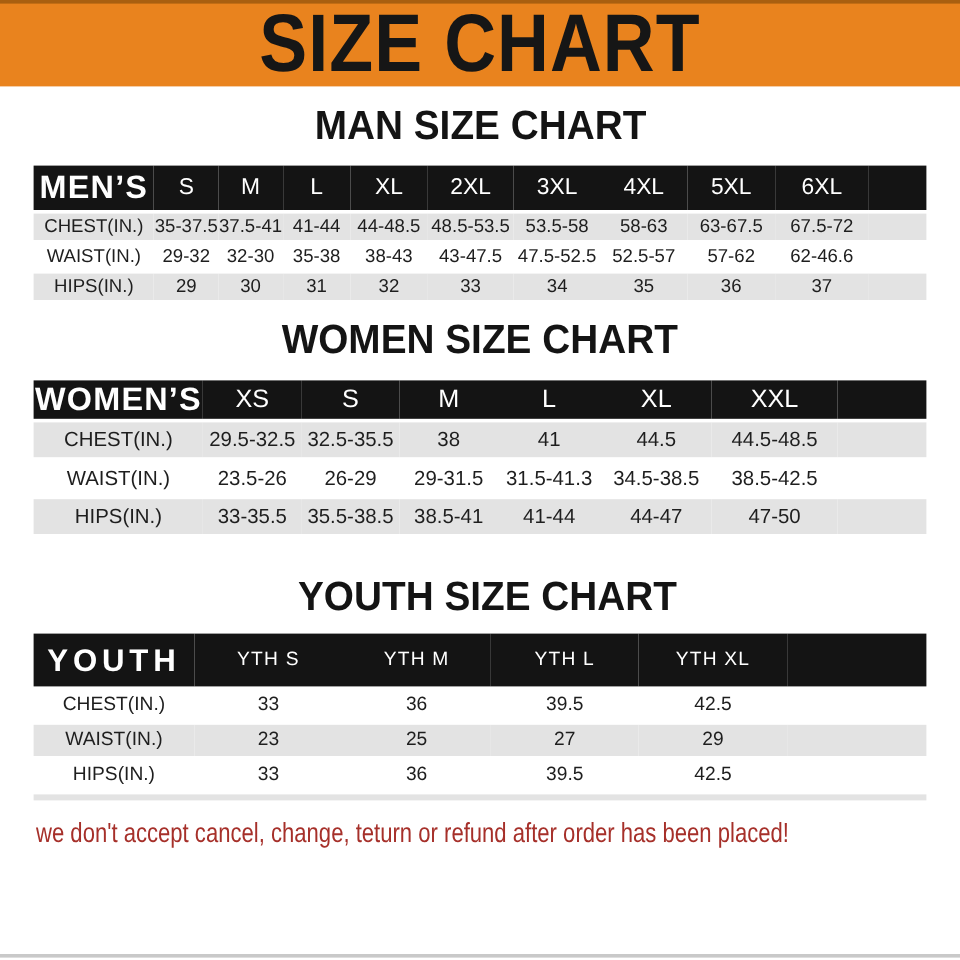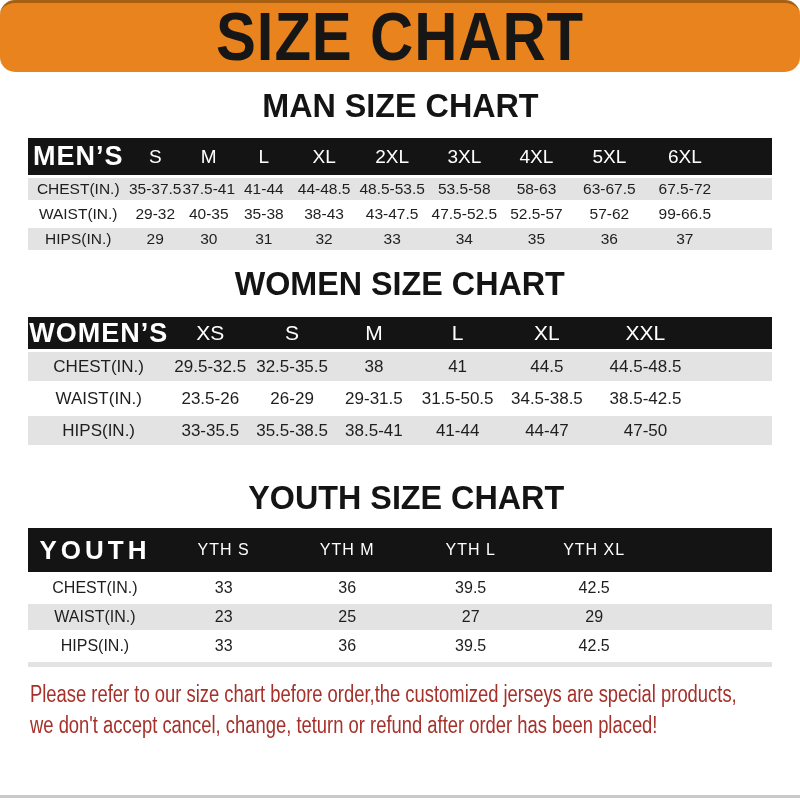--- a/index.html
+++ b/index.html
@@ -11,21 +11,20 @@
     overflow:hidden;
   }
 
   
   .banner {
     height:72px;
     background:#E9831E;
     border-top:3px solid #A95F10;
     text-align:center;
     overflow:hidden;
-    border-radius:15px;
   }
   .banner-title {
     display:inline-block;
     font-size:68px;
     line-height:66px;
     font-weight:bold;
     color:#161616;
     letter-spacing:1px;
     transform:scaleX(0.88);
     transform-origin:center;
@@ -167,28 +166,28 @@
       <td>48.5-53.5</td>
       <td>53.5-58</td>
       <td>58-63</td>
       <td>63-67.5</td>
       <td>67.5-72</td>
       <td></td>
     </tr>
     <tr class="w">
       <td class="rowlbl">WAIST(IN.)</td>
       <td>29-32</td>
-      <td>40-35</td>
+      <td>32-30</td>
       <td>35-38</td>
       <td>38-43</td>
       <td>43-47.5</td>
       <td>47.5-52.5</td>
       <td>52.5-57</td>
       <td>57-62</td>
-      <td>99-66.5</td>
+      <td>62-46.6</td>
       <td></td>
     </tr>
     <tr class="g">
       <td class="rowlbl">HIPS(IN.)</td>
       <td>29</td>
       <td>30</td>
       <td>31</td>
       <td>32</td>
       <td>33</td>
       <td>34</td>
@@ -236,21 +235,21 @@
       <td>41</td>
       <td>44.5</td>
       <td>44.5-48.5</td>
       <td></td>
     </tr>
     <tr class="w">
       <td class="rowlbl">WAIST(IN.)</td>
       <td>23.5-26</td>
       <td>26-29</td>
       <td>29-31.5</td>
-      <td>31.5-50.5</td>
+      <td>31.5-41.3</td>
       <td>34.5-38.5</td>
       <td>38.5-42.5</td>
       <td></td>
     </tr>
     <tr class="g">
       <td class="rowlbl">HIPS(IN.)</td>
       <td>33-35.5</td>
       <td>35.5-38.5</td>
       <td>38.5-41</td>
       <td>41-44</td>
@@ -309,17 +308,16 @@
       <td>42.5</td>
       <td></td>
     </tr>
     <tr class="g strip">
       <td colspan="6"></td>
     </tr>
   </tbody>
 </table>
 
 <div class="footer-note">
-  <span class="fline"><span>Please refer to our size chart before order,the customized jerseys are special products,</span></span>
   <span class="fline"><span>we don't accept cancel, change, teturn or refund after order has been placed!</span></span>
 </div>
 
 <div class="bottom-divider"></div>
 
 </body></html>

